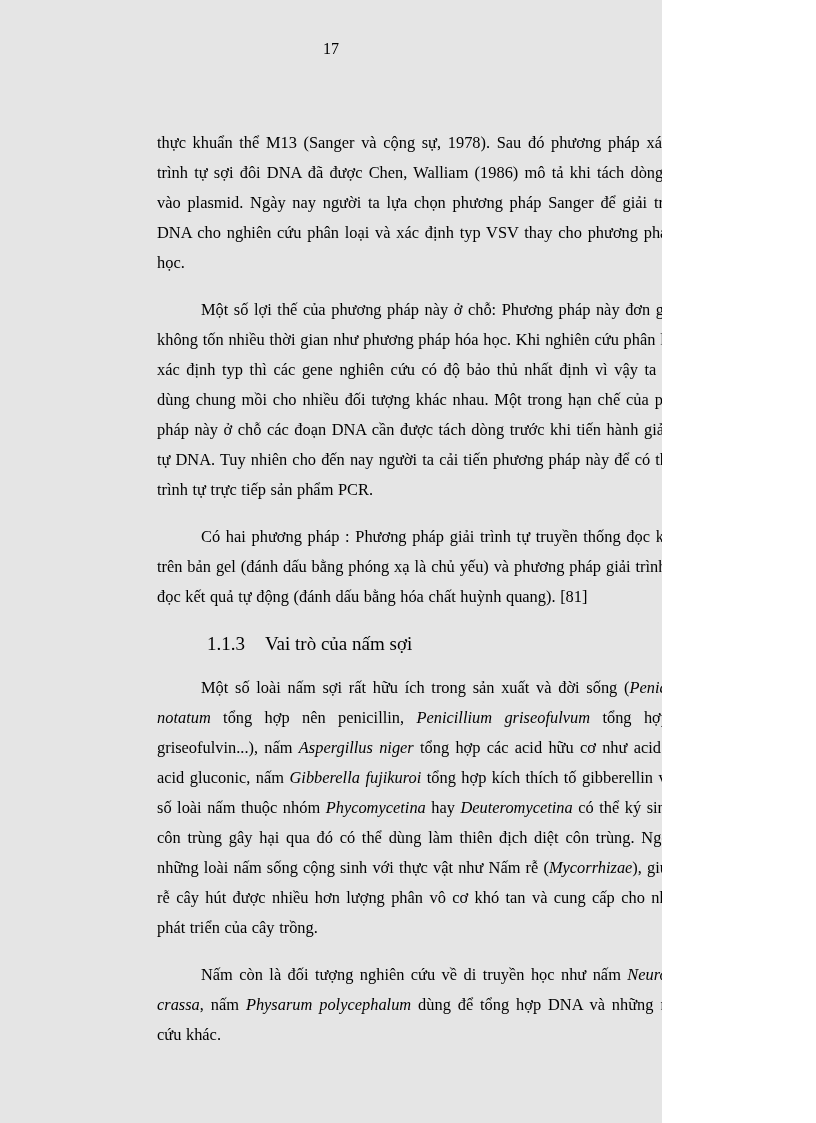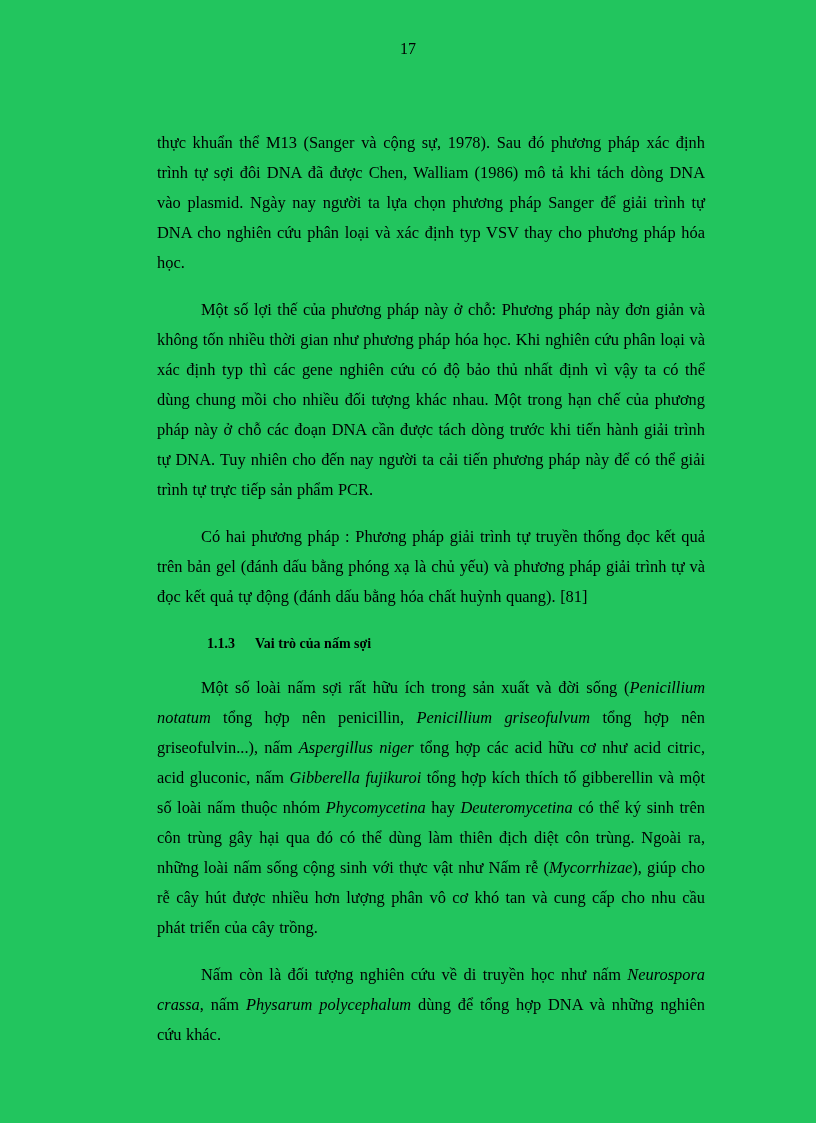--- a/index.html
+++ b/index.html
@@ -3,23 +3,23 @@
 <meta charset="utf-8">
 <title>Page 17</title>
 <style>
   html, body {
     margin: 0;
     padding: 0;
     background: #ffffff;
   }
   .sheet {
     position: relative;
-    width: 816px;
+    width: 662px;
     height: 1123px;
-    background: #22c55e;
+    background: #e5e5e5;
     font-family: "Liberation Serif", "DejaVu Serif", serif;
     color: #000000;
     overflow: hidden;
   }
   .page-number {
     position: absolute;
     top: 40px;
     left: 0;
     right: 0;
     text-align: center;
@@ -39,23 +39,23 @@
     text-justify: inter-word;
     word-spacing: 0.5px;
   }
   .para.indent {
     text-indent: 44px;
   }
   .italic { font-style: italic; }
   .section-heading {
     margin: 6px 0 14px 0;
     padding-left: 50px;
-    font-size: 14px;
+    font-size: 19px;
     line-height: 30px;
-    font-weight: bold;
+    font-weight: normal;
   }
   .section-heading .h-number {
     margin-right: 20px;
   }
 </style>
 </head>
 <body>
 
 <div class="sheet">
 

